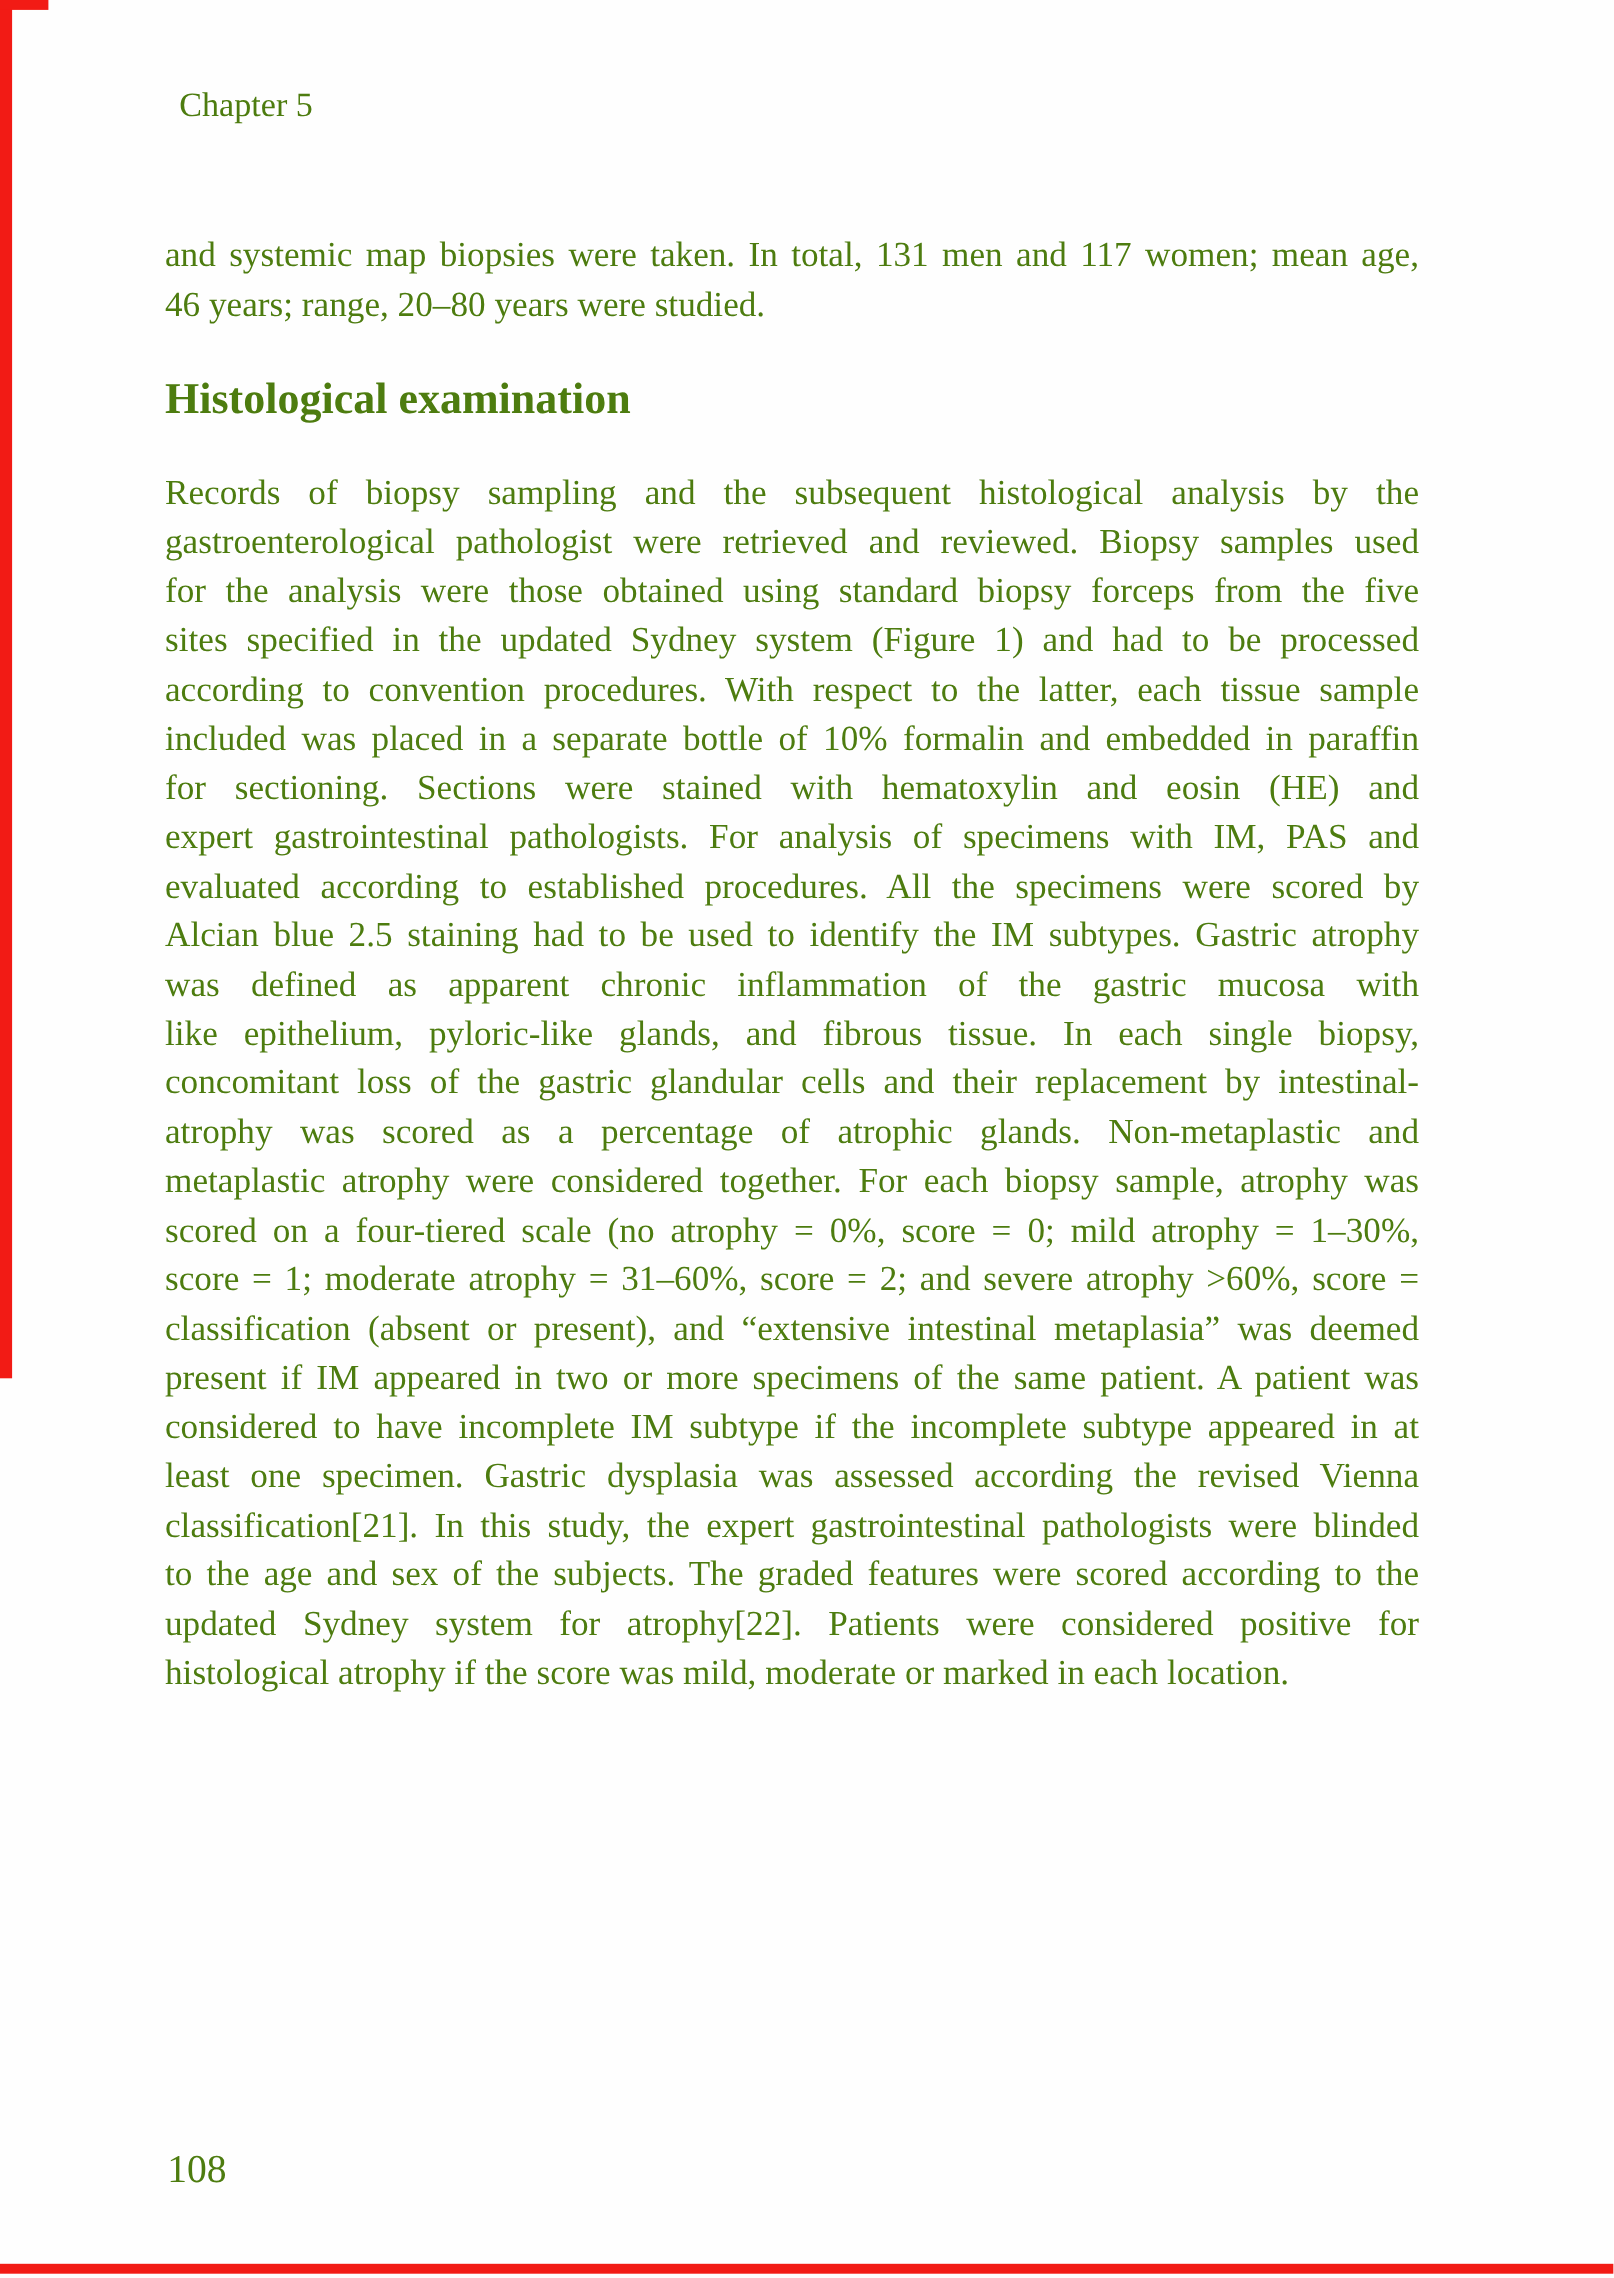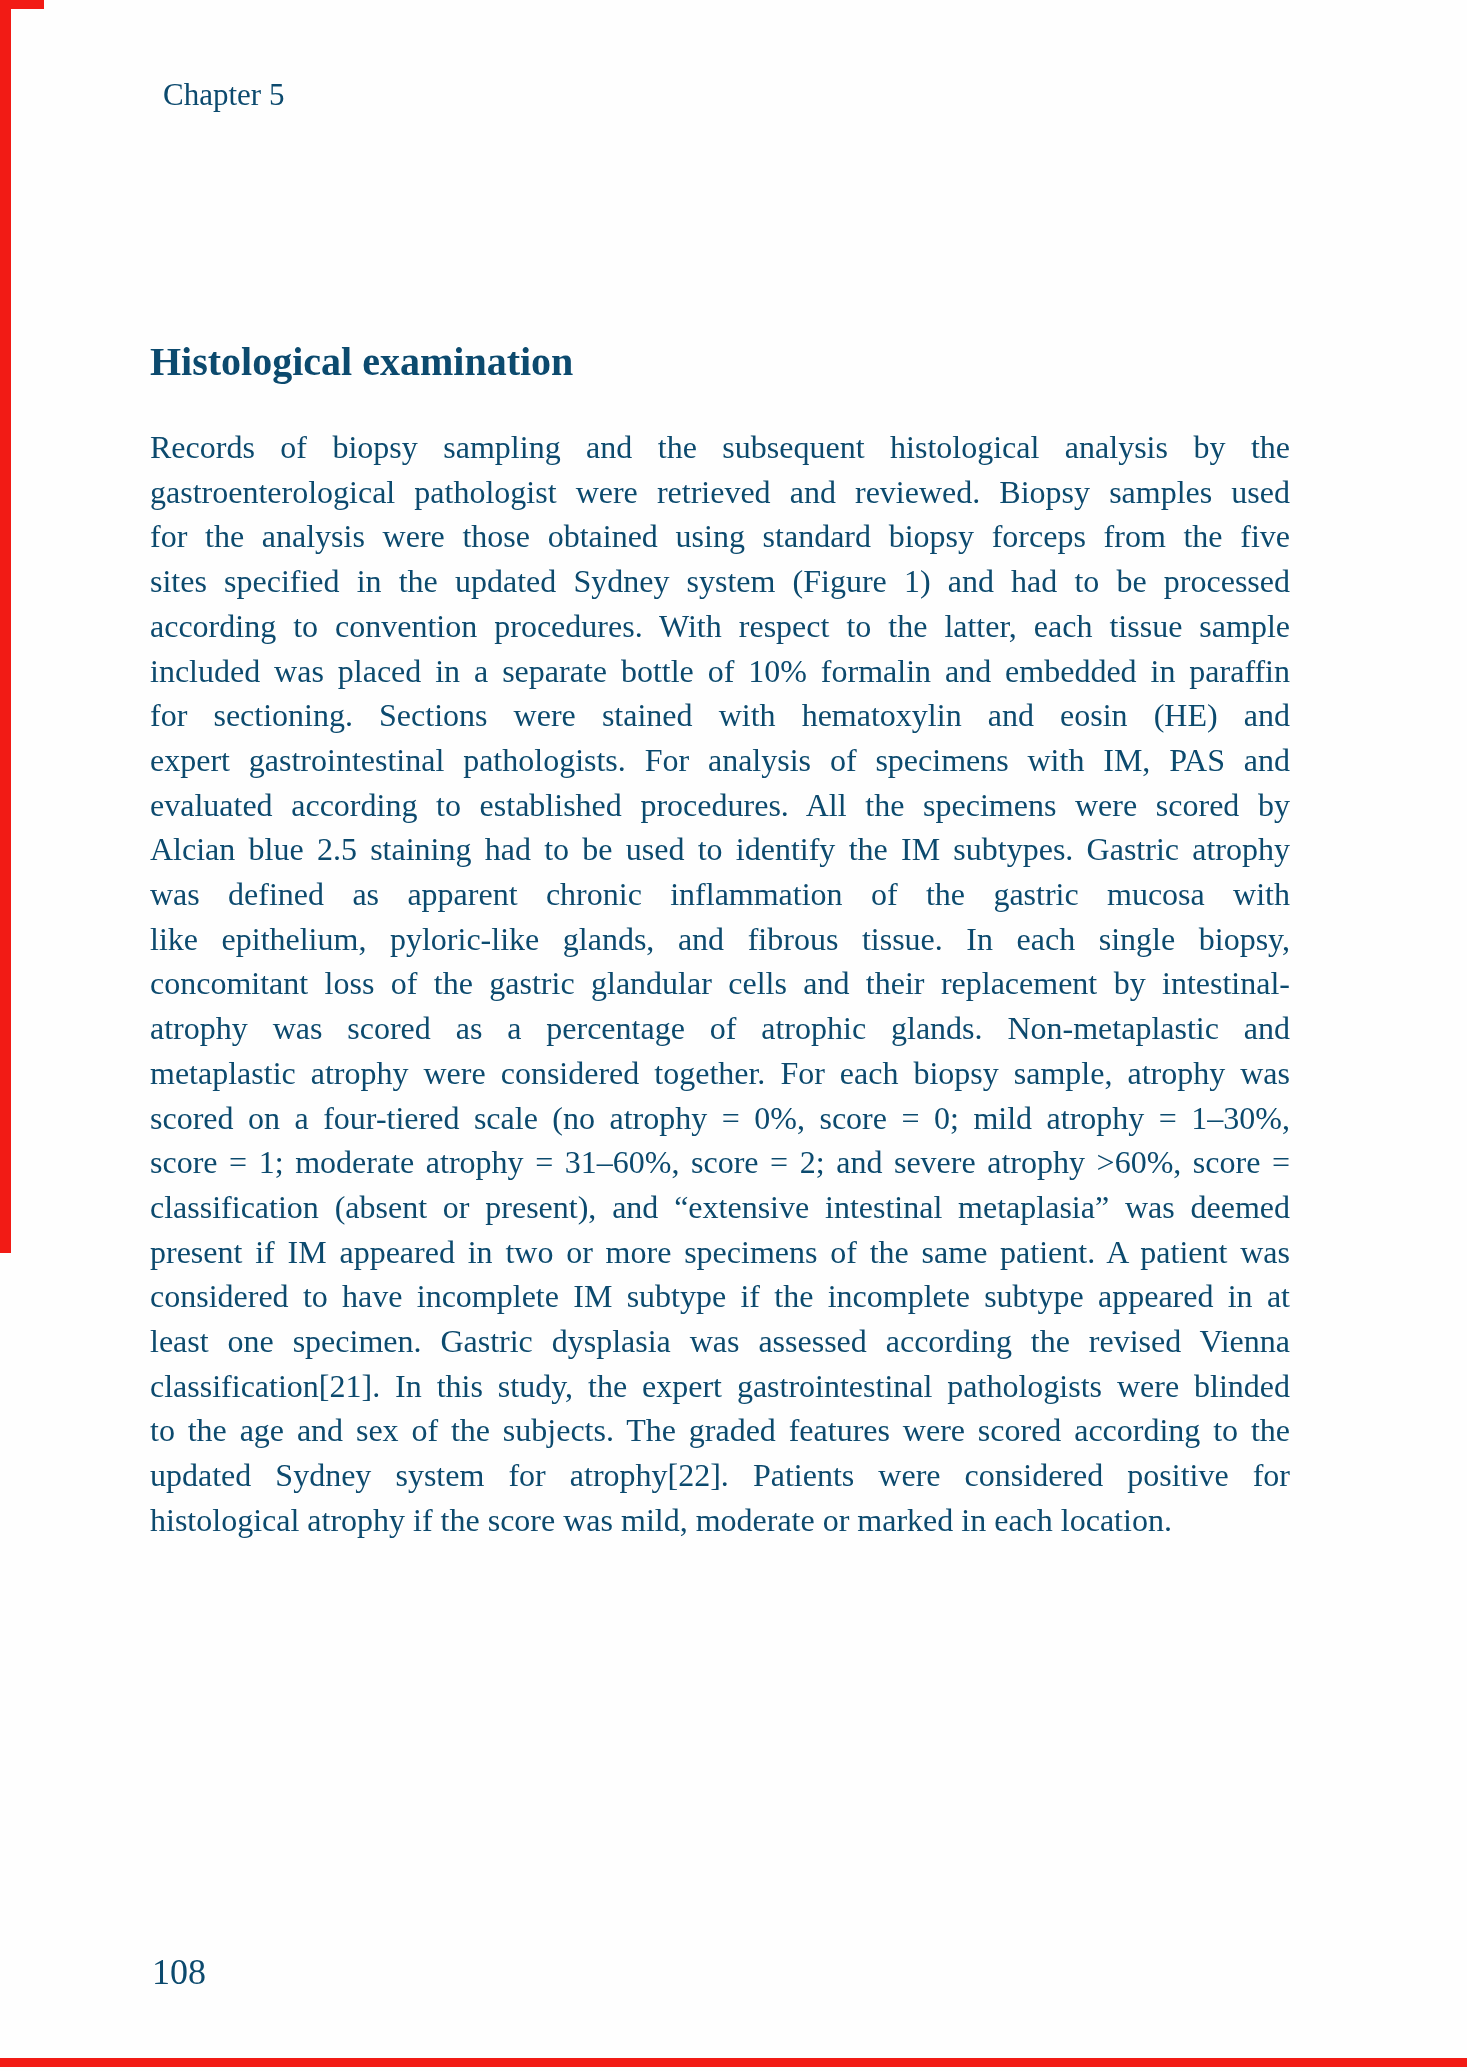--- a/index.html
+++ b/index.html
@@ -7,21 +7,21 @@
     padding: 0;
     background: #ffffff;
   }
   .page {
     position: relative;
     width: 1467px;
     height: 2071px;
     background: #fefefe;
     overflow: hidden;
     font-family: "Liberation Serif", "DejaVu Serif", serif;
-    color: #0c4a6e;
+    color: #4d7c0f;
   }
   .running-header {
     position: absolute;
     left: 163px;
     top: 79px;
     font-size: 31px;
     line-height: 1;
     white-space: nowrap;
   }
   .textblock {
@@ -70,20 +70,24 @@
 </head>
 <body>
 
 <div class="page">
   <div class="red-mark red-left"></div>
   <div class="red-mark red-top"></div>
   <div class="red-mark red-bottom"></div>
 
   <div class="running-header">Chapter 5</div>
 
+  <div class="textblock para1">
+      <div class="pline">and systemic map biopsies were taken. In total, 131 men and 117 women; mean age,</div>
+      <div class="pline last">46 years; range, 20–80 years were studied.</div>
+    </div>
 
   <h2 class="section-heading">Histological examination</h2>
 
   <div class="textblock para2">
       <div class="pline">Records of biopsy sampling and the subsequent histological analysis by the</div>
       <div class="pline">gastroenterological pathologist were retrieved and reviewed. Biopsy samples used</div>
       <div class="pline">for the analysis were those obtained using standard biopsy forceps from the five</div>
       <div class="pline">sites specified in the updated Sydney system (Figure 1) and had to be processed</div>
       <div class="pline">according to convention procedures. With respect to the latter, each tissue sample</div>
       <div class="pline">included was placed in a separate bottle of 10% formalin and embedded in paraffin</div>

